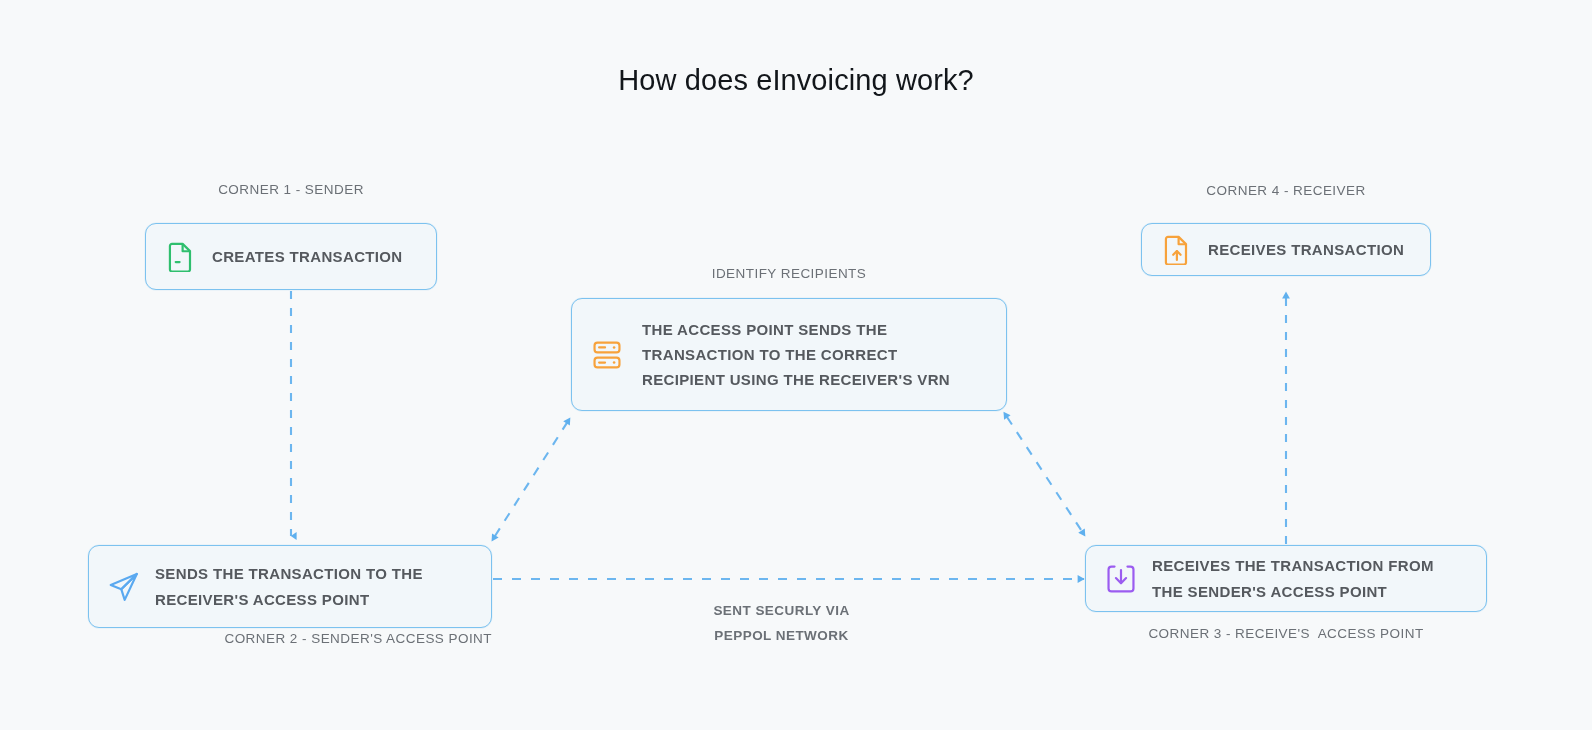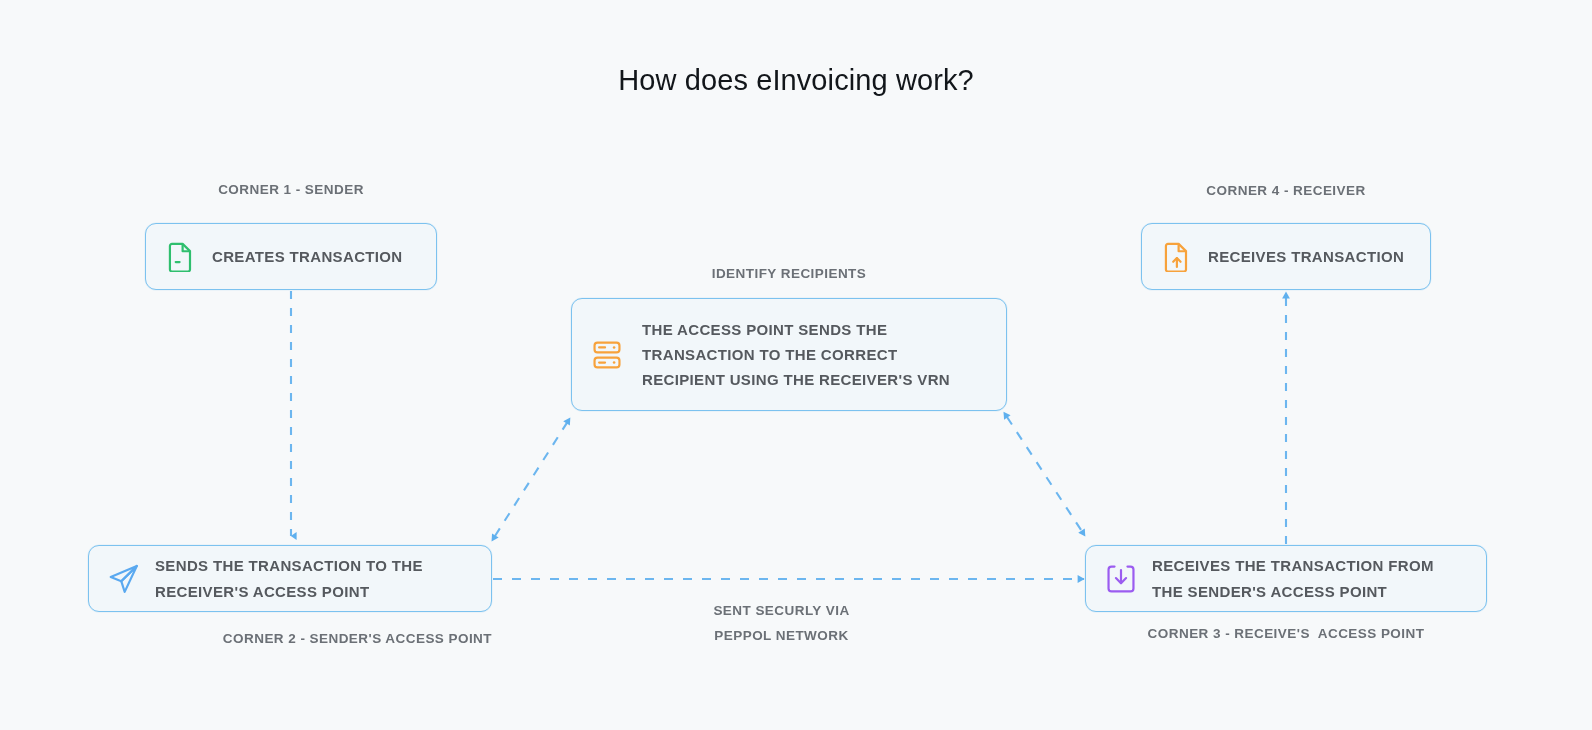--- a/index.html
+++ b/index.html
@@ -41,21 +41,21 @@
     left: 0;
     width: 1592px;
     height: 730px;
     pointer-events: none;
   }
 
   
   .caption {
     position: absolute;
     font-size: 13.5px;
-    font-weight: 700;
+    font-weight: 400;
     color: #6b7076;
     letter-spacing: 0.45px;
     white-space: pre;
     text-align: center;
   }
 
   .caption-multi {
     position: absolute;
     font-size: 13.5px;
     font-weight: 700;
@@ -89,23 +89,23 @@
   .node .node-label {
     font-size: 15px;
     font-weight: 700;
     color: #55595e;
     letter-spacing: 0.35px;
     line-height: 26px;
   }
 
   
   #node-c1 { left: 145px; top: 187px; width: 292px; height: 67px; }
-  #node-c4 { left: 1141px; top: 187px; width: 290px; height: 67px; }
+  #node-c4 { left: 1141px; top: 187px; width: 290px; height: 53px; }
   #node-ap { left: 571px; top: 262px; width: 436px; height: 113px; }
-  #node-c2 { left: 88px;  top: 509px; width: 404px; height: 67px; }
+  #node-c2 { left: 88px;  top: 509px; width: 404px; height: 83px; }
   #node-c3 { left: 1085px; top: 509px; width: 402px; height: 67px; }
 
   #node-ap .node-label { line-height: 25px; }
   #node-ap { padding-left: 18px; }
   #node-ap .icon-wrap { margin-right: 18px; }
 
   
   #cap-c1 { left: 145px; top: 146px; width: 292px; }
   #cap-c4 { left: 1141px; top: 147px; width: 290px; }
   #cap-ap { left: 571px; top: 230px; width: 436px; }

